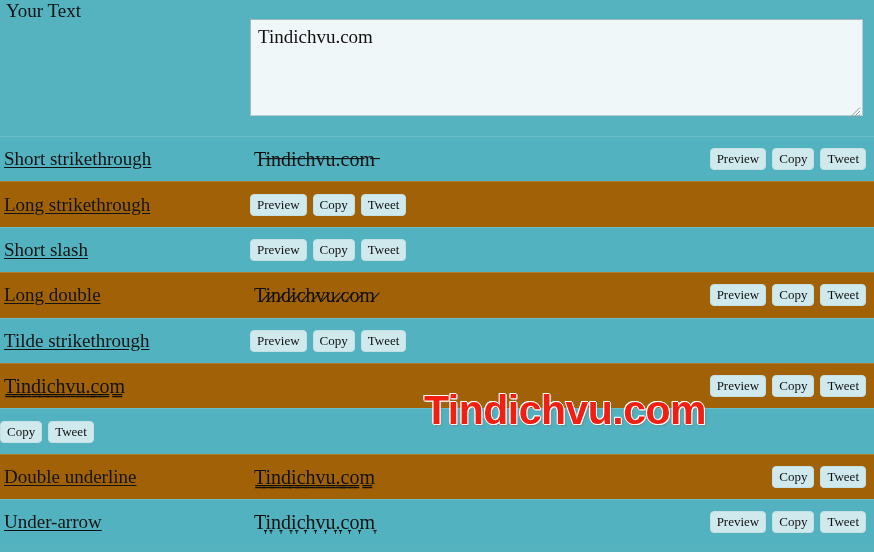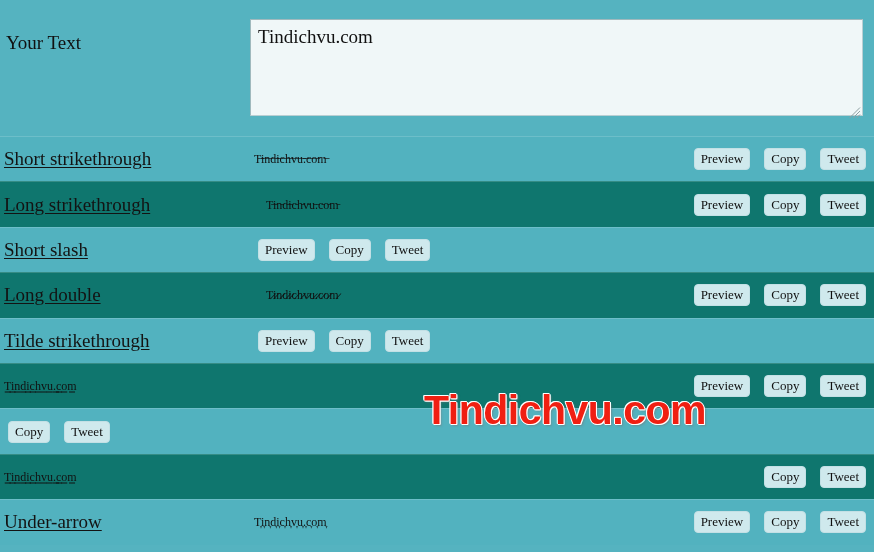--- a/index.html
+++ b/index.html
@@ -27,21 +27,20 @@
     position: relative;
     display: flex;
     align-items: flex-start;
     height: 136px;
     background: #55b3c0;
     box-sizing: border-box;
   }
   .input-label {
     width: 250px;
     padding-left: 6px;
-    padding-top: 32px;
     font-size: 19px;
     line-height: 22px;
     color: #111;
     box-sizing: border-box;
   }
   .textarea-wrap {
     position: relative;
     padding-top: 19px;
   }
   .user-textarea {
@@ -72,39 +71,39 @@
 
   
   .style-row {
     display: flex;
     align-items: center;
     height: 45.4px;
     box-sizing: border-box;
     border-top: 1px solid rgba(255,255,255,0.16);
   }
   .style-row.odd  { background: #52b2bf; }
-  .style-row.even { background: #0f766e; gap: 12px; }
+  .style-row.even { background: #a16207; }
 
   .row-label {
     width: 250px;
     padding-left: 4px;
     box-sizing: border-box;
     font-size: 19px;
     line-height: 22px;
   }
   .row-label a {
     color: #131313;
     text-decoration: underline;
     text-underline-offset: 2px;
   }
 
   .row-sample {
     flex: 1 1 auto;
     padding-left: 4px;
-    font-size: 12px;
+    font-size: 20px;
     line-height: 24px;
     color: #111;
     white-space: nowrap;
     overflow: hidden;
   }
 
   .row-actions {
     display: flex;
     gap: 6px;
     align-items: center;
@@ -115,21 +114,20 @@
     background: #cfe9ed;
     border: 1px solid #c3e0e5;
     border-radius: 4px;
     padding: 2px 6px 3px 6px;
     font-family: "Liberation Serif", "DejaVu Serif", serif;
     font-size: 13px;
     line-height: 15px;
     color: #101010;
     cursor: pointer;
     white-space: nowrap;
-    margin-left: 8px;
   }
 
   
   .watermark {
     position: absolute;
     left: 424px;
     top: 388px;
     font-family: "Liberation Sans", "DejaVu Sans", sans-serif;
     font-weight: bold;
     font-size: 41px;
@@ -167,21 +165,20 @@
         <div class="row-label"><a href="#">Short strikethrough</a></div>
         <div class="row-sample">T̶i̶n̶d̶i̶c̶h̶v̶u̶.̶c̶o̶m̶</div>
         <div class="row-actions">
           <button class="act-btn">Preview</button>
           <button class="act-btn">Copy</button>
           <button class="act-btn">Tweet</button>
         </div>
       </div>
       <div class="style-row even">
         <div class="row-label"><a href="#">Long strikethrough</a></div>
-        <div class="row-sample">T̵i̵n̵d̵i̵c̵h̵v̵u̵.̵c̵o̵m̵</div>
         <div class="row-actions">
           <button class="act-btn">Preview</button>
           <button class="act-btn">Copy</button>
           <button class="act-btn">Tweet</button>
         </div>
       </div>
       <div class="style-row odd">
         <div class="row-label"><a href="#">Short slash</a></div>
         <div class="row-actions">
           <button class="act-btn">Preview</button>
@@ -214,20 +211,21 @@
           <button class="act-btn">Tweet</button>
         </div>
       </div>
       <div class="style-row odd">
         <div class="row-actions">
           <button class="act-btn">Copy</button>
           <button class="act-btn">Tweet</button>
         </div>
       </div>
       <div class="style-row even">
+        <div class="row-label"><a href="#">Double underline</a></div>
         <div class="row-sample">T̳i̳n̳d̳i̳c̳h̳v̳u̳.̳c̳o̳m̳</div>
         <div class="row-actions">
           <button class="act-btn">Copy</button>
           <button class="act-btn">Tweet</button>
         </div>
       </div>
       <div class="style-row odd">
         <div class="row-label"><a href="#">Under-arrow</a></div>
         <div class="row-sample">T̞i̞n̞d̞i̞c̞h̞v̞u̞.̞c̞o̞m̞</div>
         <div class="row-actions">

